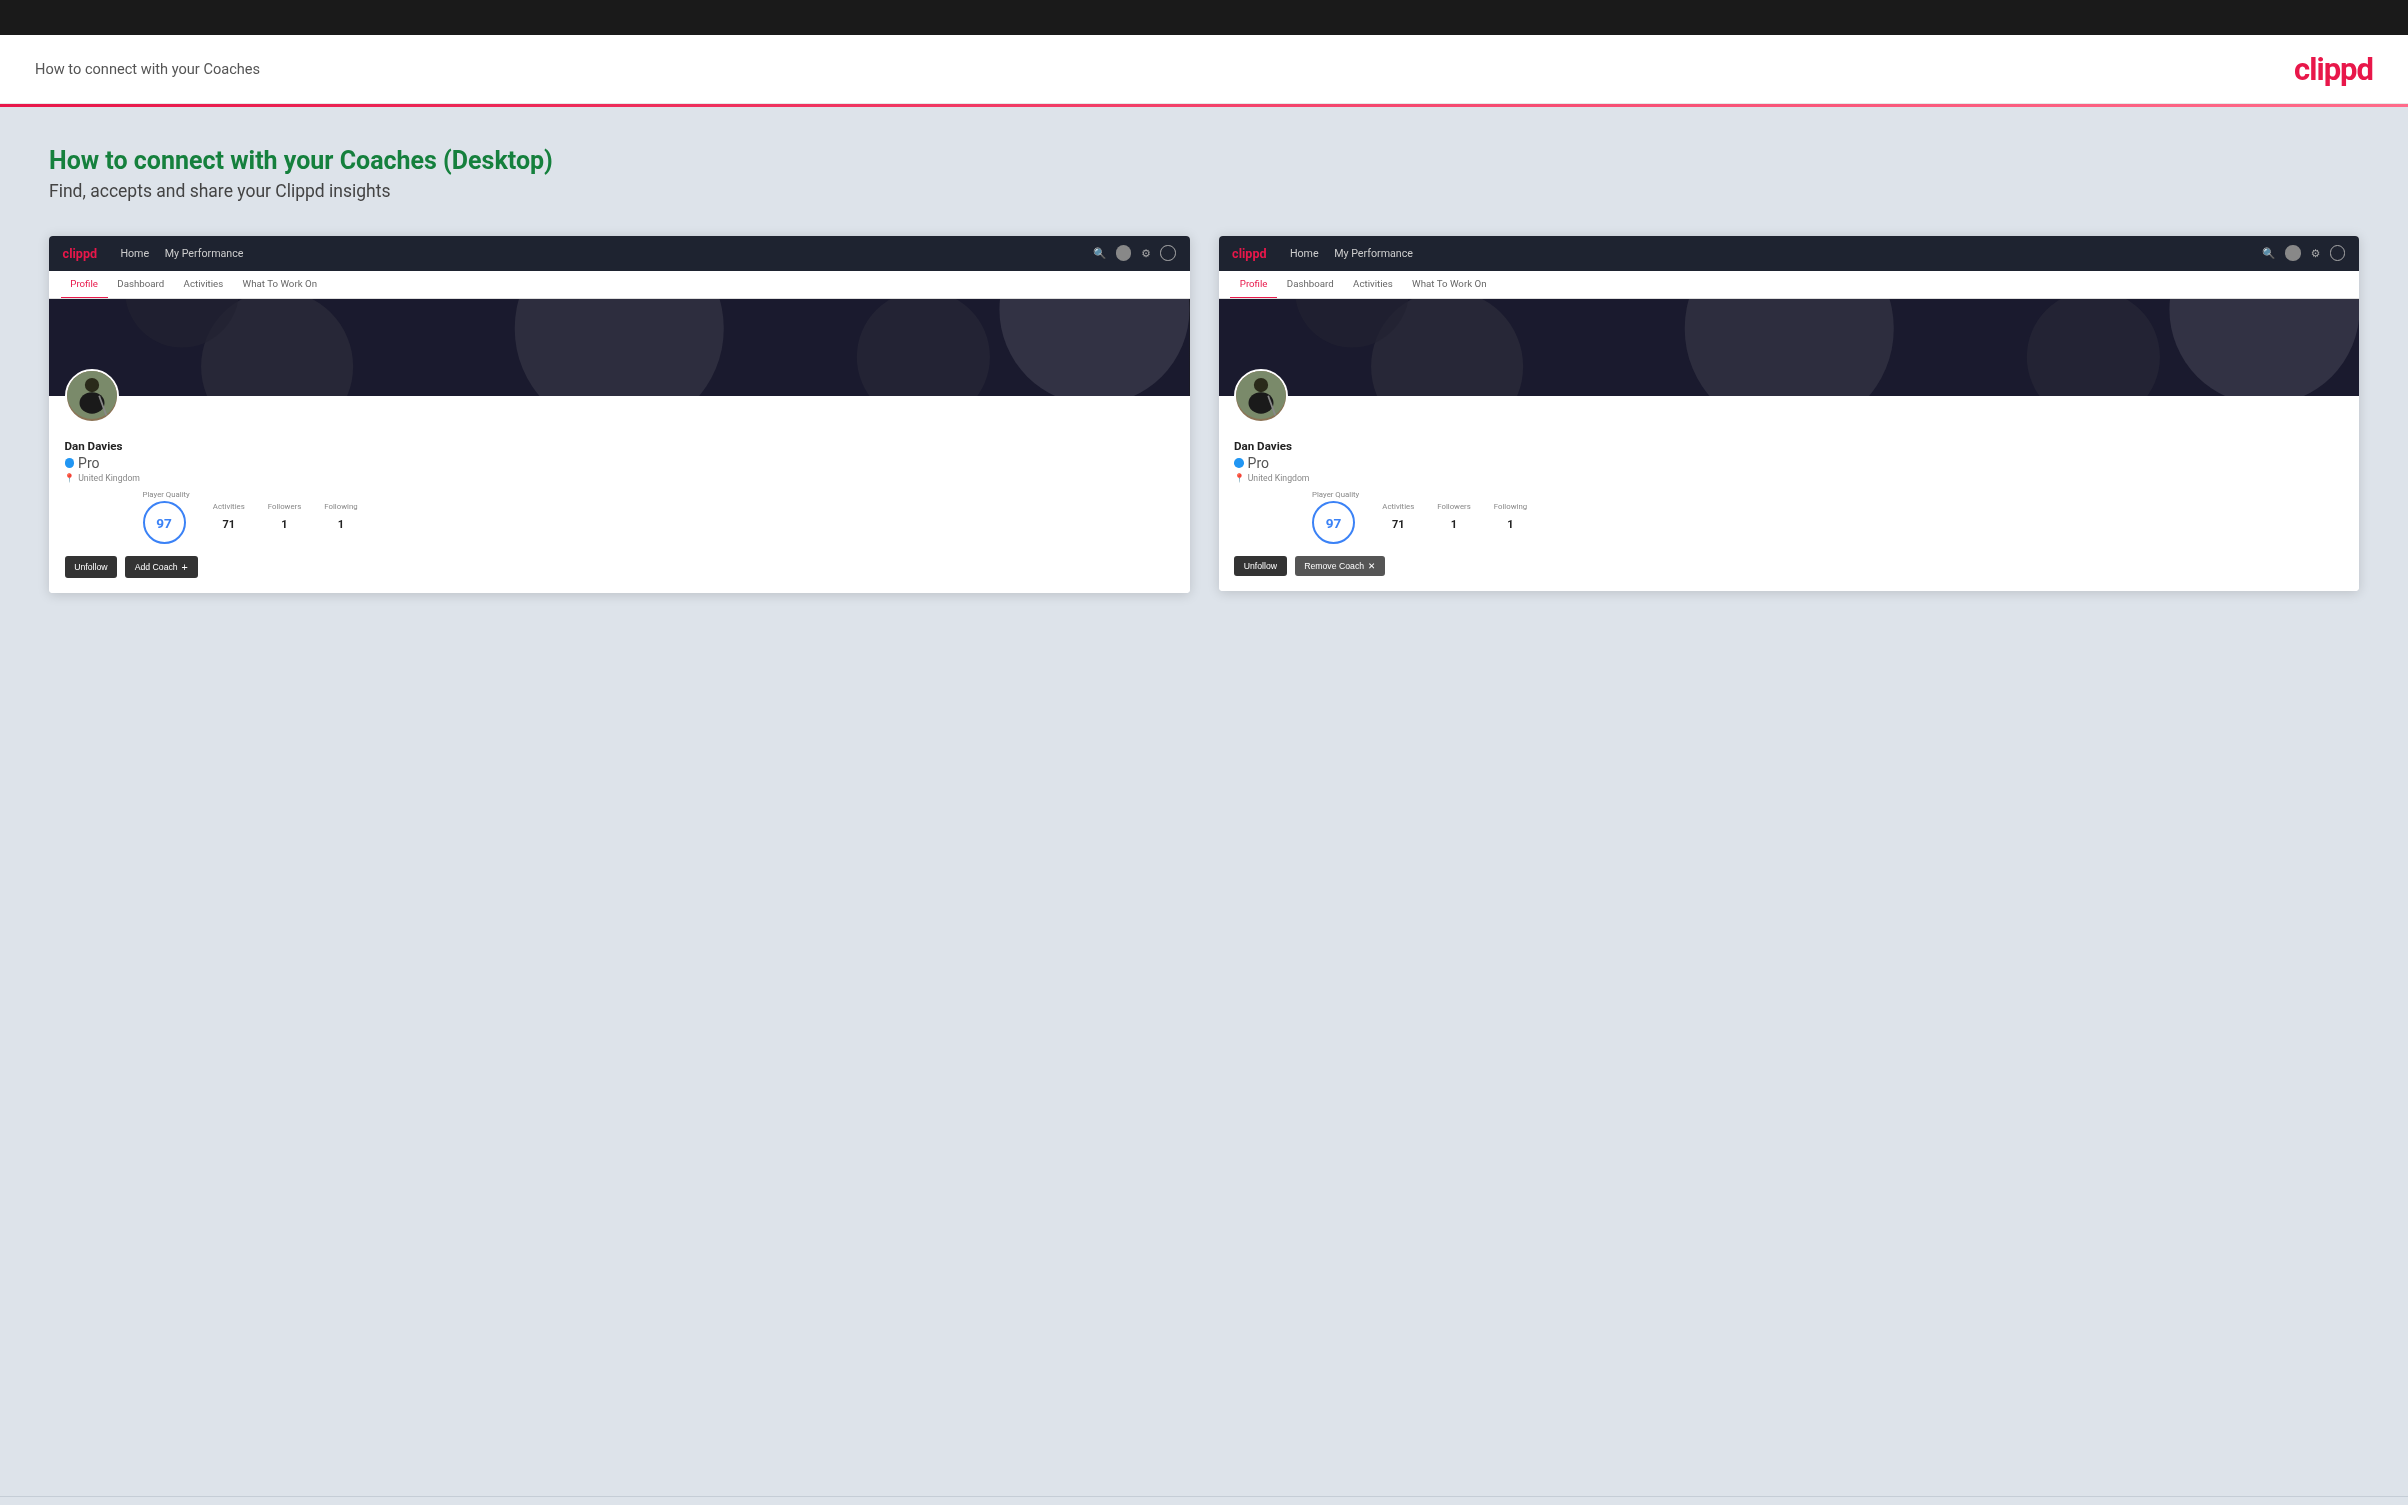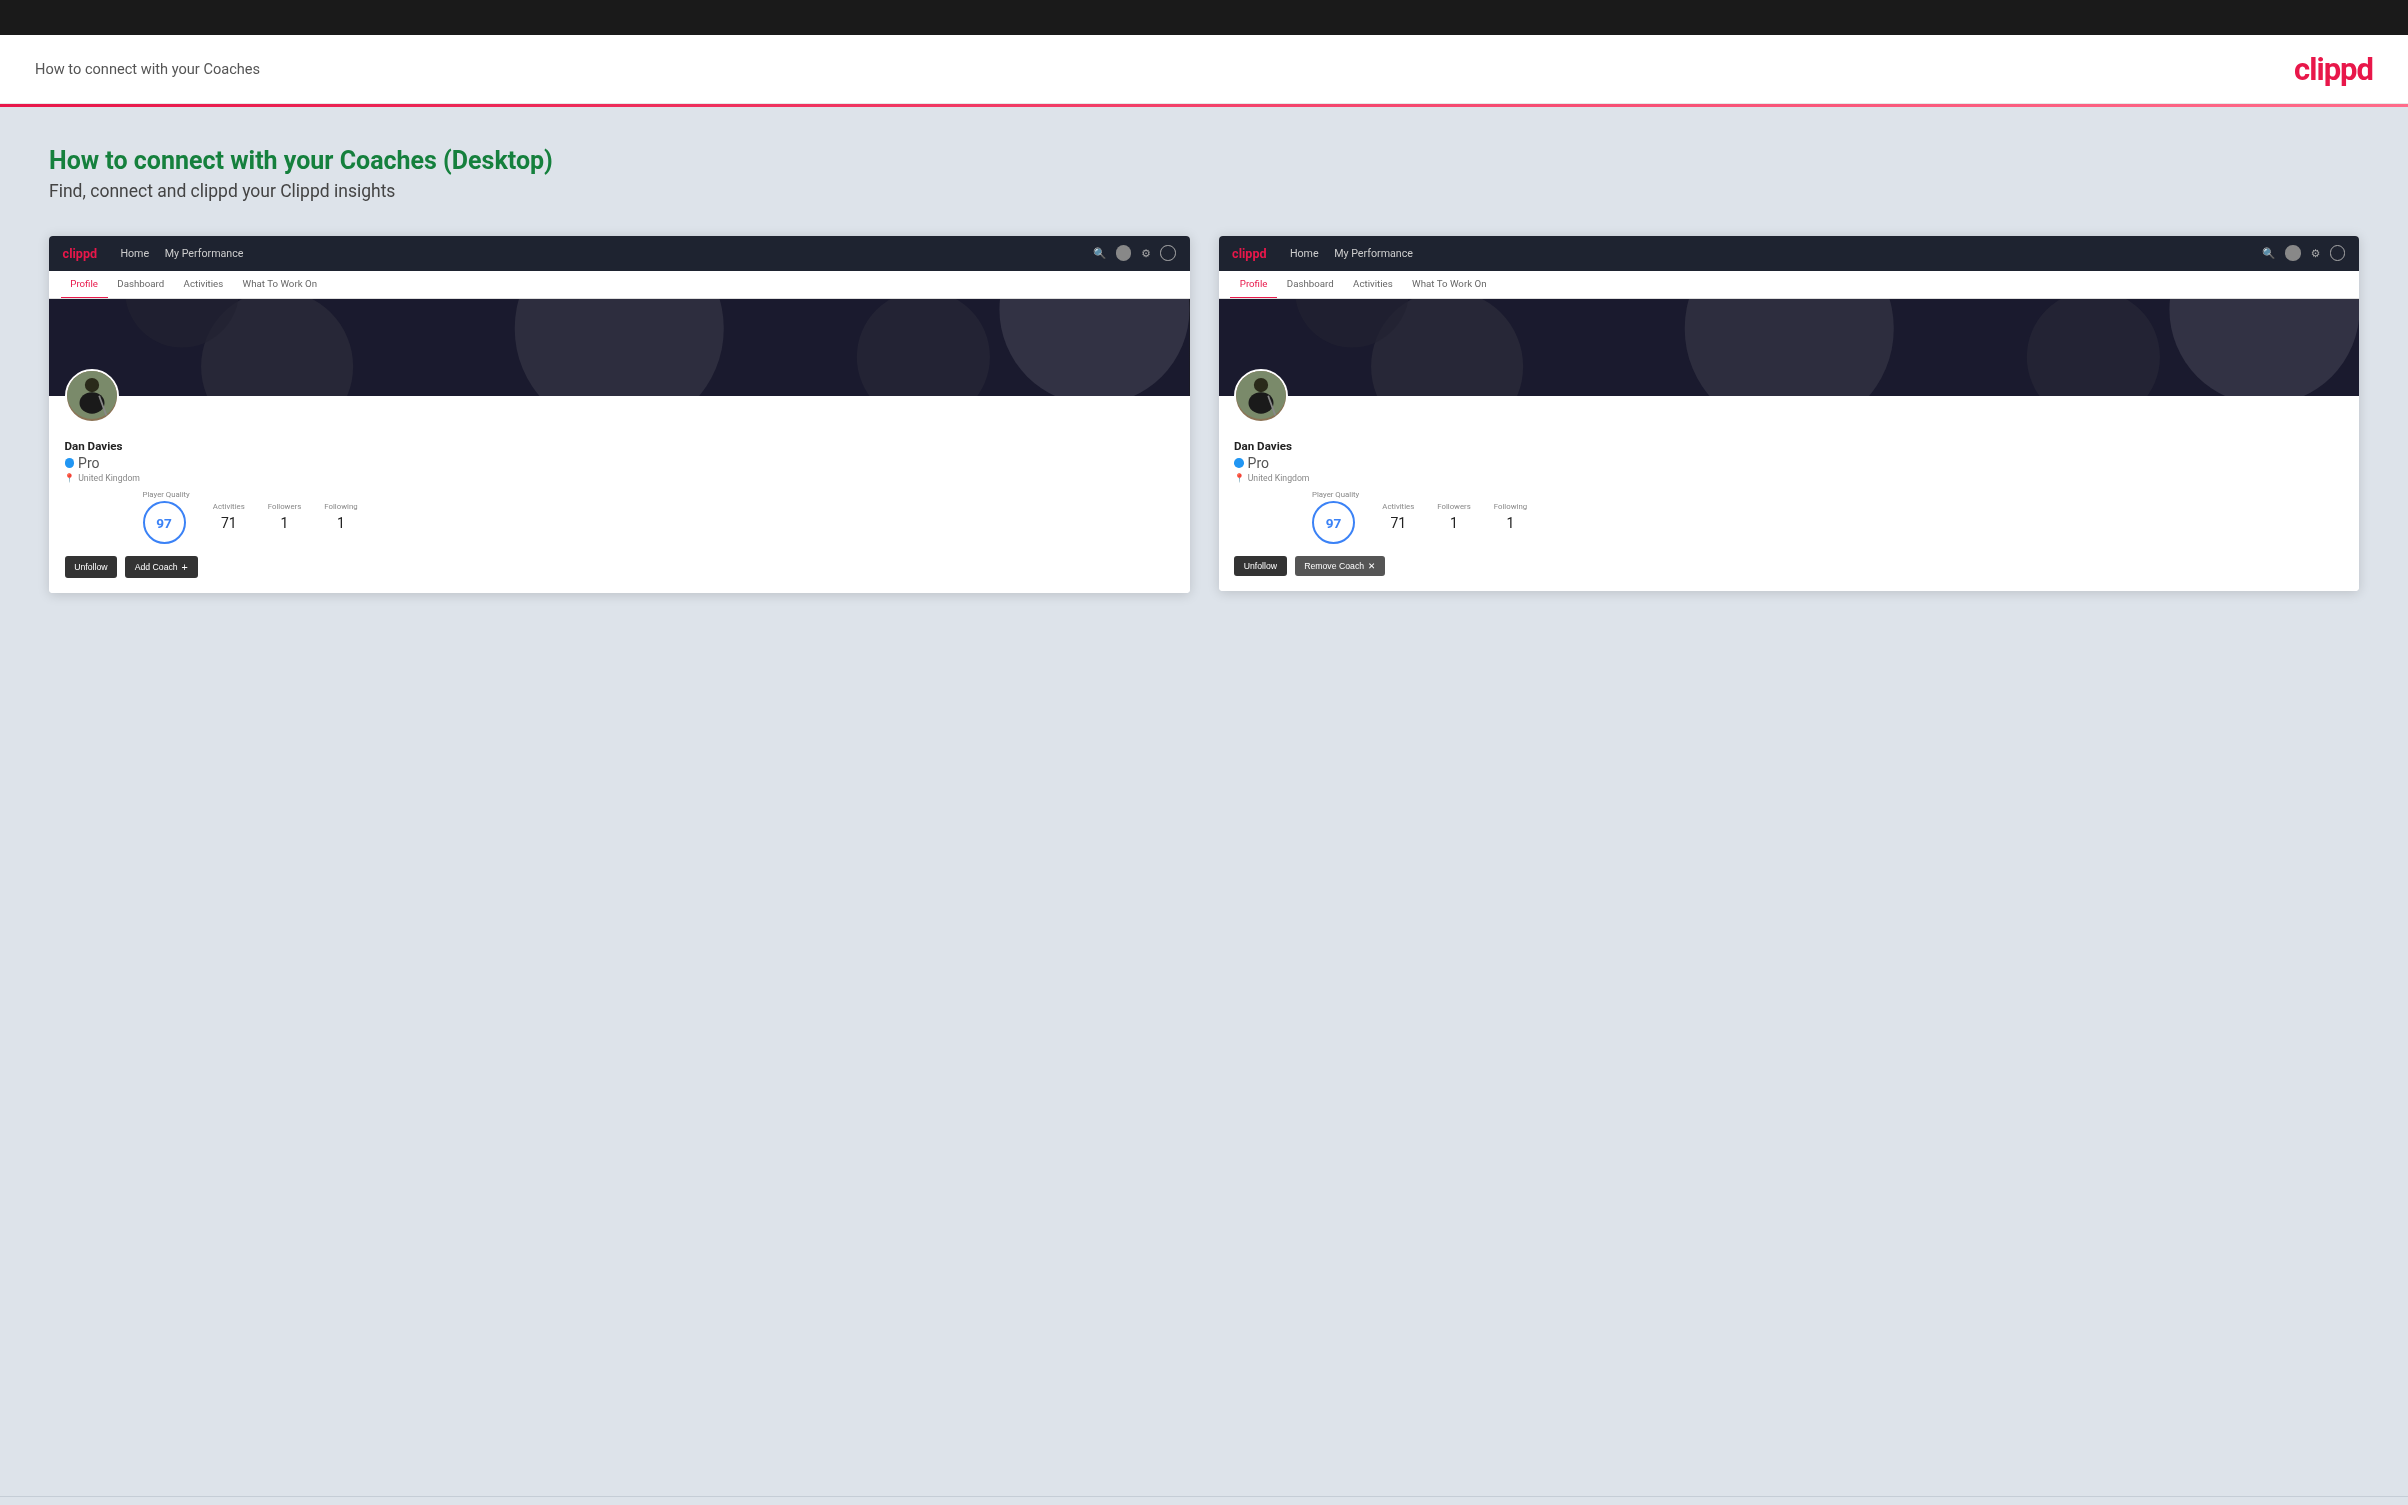--- a/index.html
+++ b/index.html
@@ -215,22 +215,22 @@
     .stat-item {
       text-align: center;
     }
     .stat-label {
       font-size: 7.8px;
       color: #888;
       display: block;
       margin-bottom: 1.9px;
     }
     .stat-value {
-      font-size: 14px;
-      font-weight: 400;
+      font-size: 11px;
+      font-weight: 700;
       color: #222;
     }
     .quality-circle {
       width: 43px;
       height: 43px;
       border-radius: 50%;
       border: 2.9px solid #3b82f6;
       display: flex;
       align-items: center;
       justify-content: center;
@@ -330,21 +330,21 @@
 <div class="header">
   <span class="header-title">How to connect with your Coaches</span>
   <span class="clippd-logo">clippd</span>
 </div>
 
 <div class="accent-line"></div>
 
 <div class="main-content">
 
   <h1 class="page-heading">How to connect with your Coaches (Desktop)</h1>
-  <p class="page-subheading">Find, connect and clippd your Clippd insights</p>
+  <p class="page-subheading">Find, accepts and share your Clippd insights</p>
 
   <div class="screenshots-row">
 
     <div class="screenshot-block">
       <div class="screenshot-frame">
 
         <div class="app-navbar">
           <span class="app-logo-sm">clippd</span>
           <span class="app-nav-link">Home</span>
           <span class="app-nav-link">My Performance</span>

